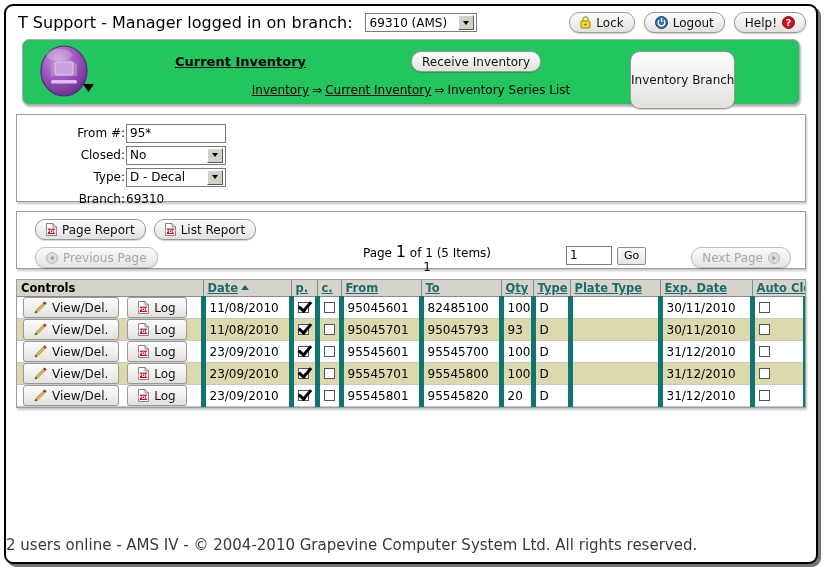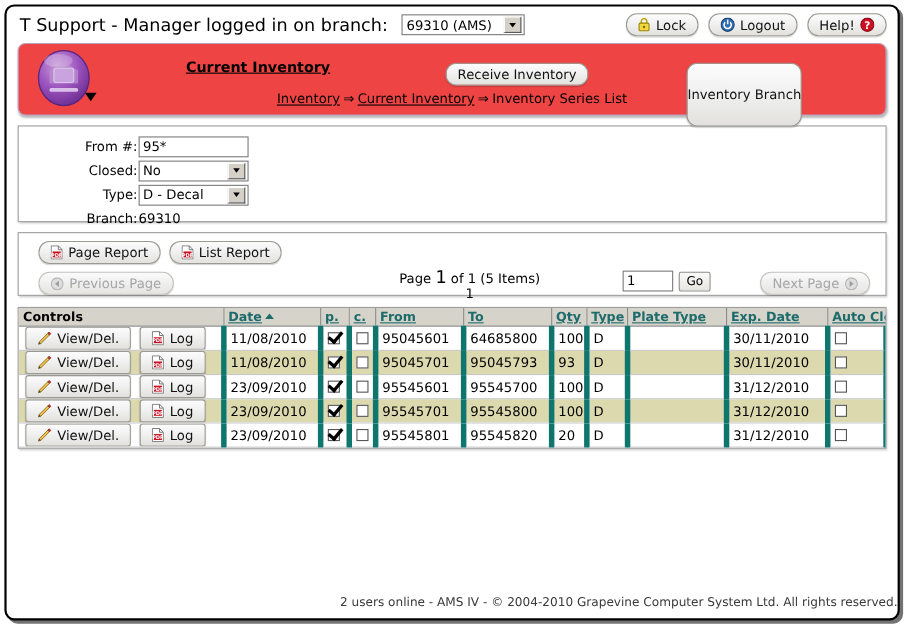--- a/index.html
+++ b/index.html
@@ -94,44 +94,44 @@
     border-color: #c0c0ba;
   }
   .btn.sq { border-radius: 3px; }
 
   
   .ico { display:inline-block; line-height:0; }
 
   
   .banner {
     position: relative;
-    margin: 0 10px;
+    margin: 0 16px;
     height: 64px;
-    background: #ef4444;
+    background: #22c55e;
     border: 1px solid #b9a2c4;
     border-radius: 7px;
     box-shadow: 1px 2px 2px rgba(0,0,0,0.28);
   }
   .logo {
     position: absolute;
     left: 16px; top: 4px;
     width: 52px; height: 56px;
   }
   .banner-title {
     position: absolute;
     left: 152px; top: 14px;
     font-size: 13px;
     font-weight: bold;
     text-decoration: underline;
     color: #000;
     cursor: pointer;
   }
   .tabbtn {
     position: absolute;
-    top: 17px;
+    top: 11px;
     justify-content: flex-end;
   }
   .tabbtn.receive { left: 388px; }
   .tabbtn.reports { left: 607px; }
   .breadcrumb {
     position: absolute;
     left: 0; right: 0; top: 43px;
     text-align: center;
     font-size: 12px;
     color: #000;
@@ -301,22 +301,22 @@
     border-left: 4px solid transparent;
     border-right: 4px solid transparent;
     border-bottom: 5px solid #1d6b6b;
     vertical-align: 2px;
   }
 
   
   .footer {
     position: absolute;
     left: 0; right: 0; bottom: 8px;
-    text-align: right;
-    font-size: 11px;
+    text-align: left;
+    font-size: 15px;
     color: #3a3a3a;
   }
 </style>
 </head>
 <body>
 
 <div class="window">
 
   <div class="topbar">
     <span class="topbar-label">T Support - Manager logged in on branch:</span>
@@ -572,21 +572,21 @@
                       <text x="5.5" y="10.2" text-anchor="middle" font-size="4.6" font-family="DejaVu Sans, sans-serif" fill="#fff" font-weight="bold">PDF</text>
                     </svg></span>
                   <span>Log</span>
                 </div>
               </div>
             </td>
             <td>11/08/2010</td>
             <td><span class="cbox checked"></span></td>
             <td><span class="cbox"></span></td>
             <td>95045601</td>
-            <td>64685800</td>
+            <td>82485100</td>
             <td>100</td>
             <td>D</td>
             <td></td>
             <td>30/11/2010</td>
             <td><span class="cbox"></span></td>
           </tr>
           <tr class="alt">
             <td class="ctrl">
               <div class="cellbtns">
                 <div class="btn sq">

